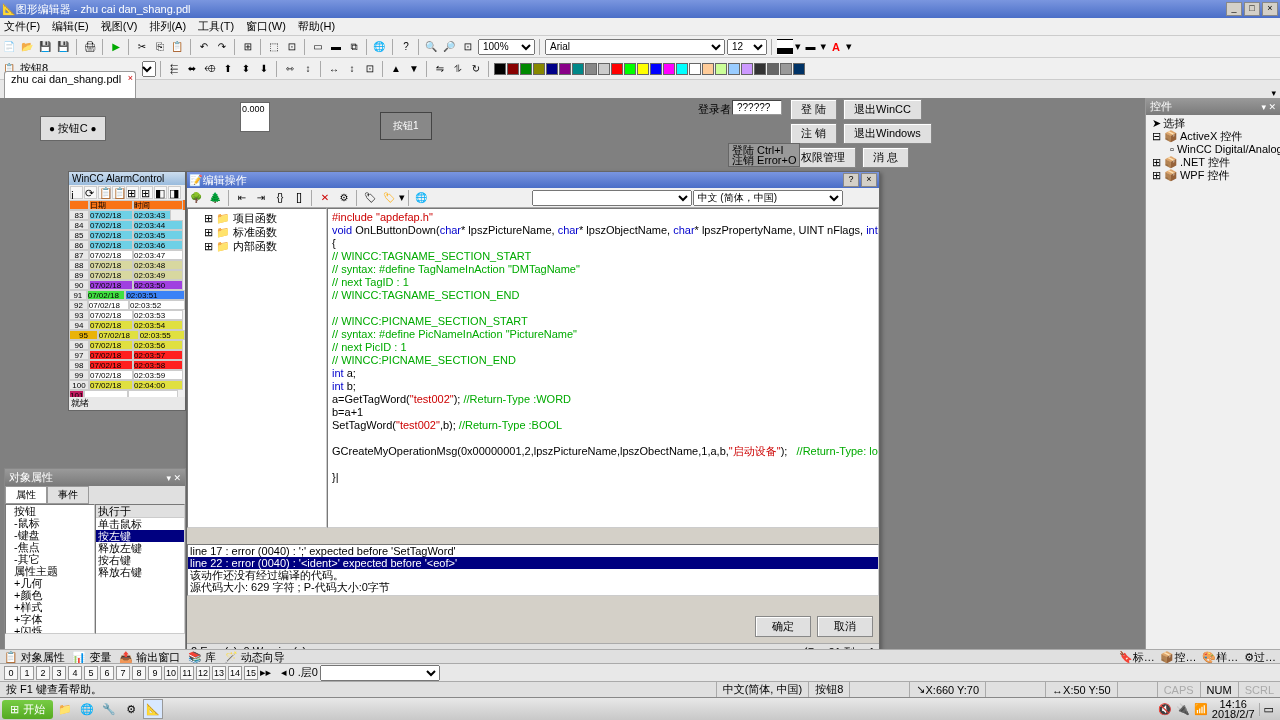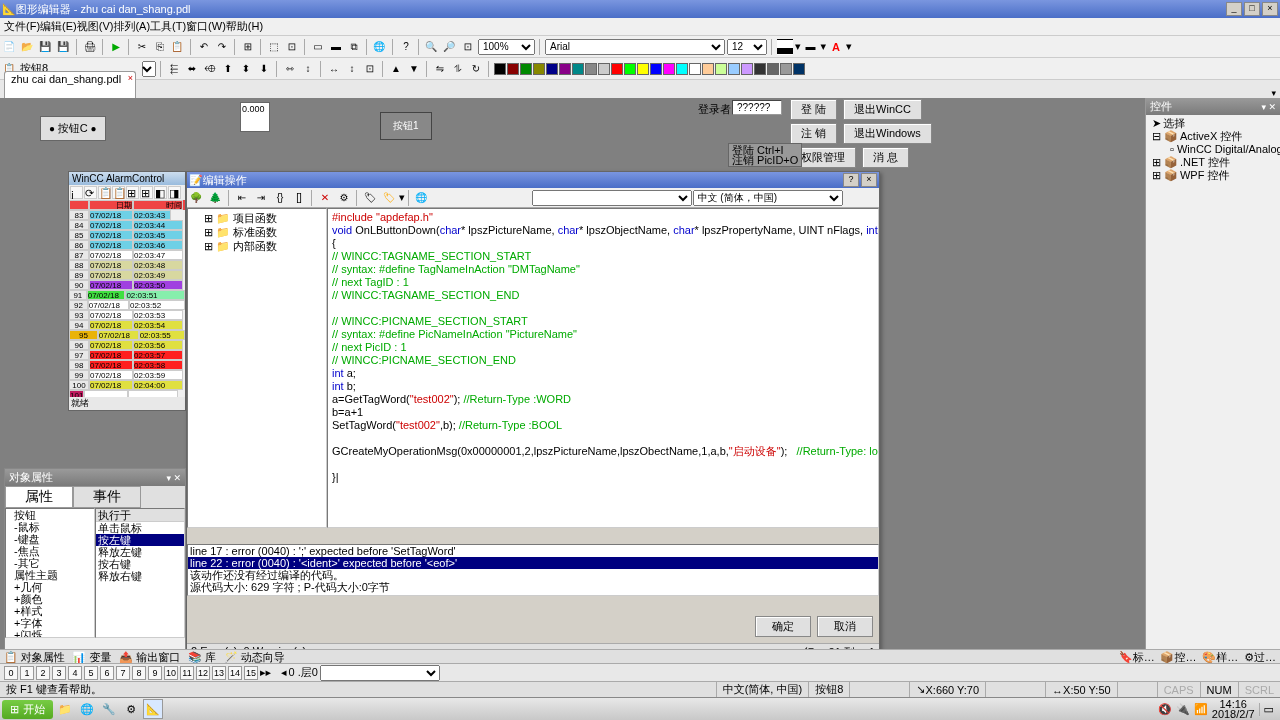--- a/index.html
+++ b/index.html
@@ -1,20 +1,20 @@
 <!DOCTYPE html>
 <html><head>
 <meta charset="utf-8">
 <style>
 *{box-sizing:border-box;margin:0;padding:0;font-family:"Microsoft YaHei","SimSun",Arial,sans-serif;font-size:11px;user-select:none}
 body{background:#d4d0c8;width:1280px;height:720px;overflow:hidden;position:relative}
 .titlebar{background:linear-gradient(#7a96df,#4a6ec7);height:18px;display:flex;align-items:center;color:#fff;padding:0 2px}
 .winbtns{margin-left:auto;display:flex;gap:2px}
 .winbtn{width:16px;height:14px;background:#d4d0c8;border:1px solid #888;font-size:9px;text-align:center;line-height:11px;color:#000}
-.menubar{background:#f0f0f0;height:18px;display:flex;align-items:center;padding:0 4px;border-bottom:1px solid #ccc}
+.menubar{background:#f0f0f0;height:18px;display:flex;align-items:center;padding:0 4px;gap:12px;border-bottom:1px solid #ccc}
 .menubar span{font-size:11px}
 .toolbar{background:#f0f0f0;height:22px;display:flex;align-items:center;padding:0 2px;gap:2px;border-bottom:1px solid #ccc}
 .tbtn{width:16px;height:16px;border:1px solid transparent;display:inline-flex;align-items:center;justify-content:center;font-size:10px}
 .tsep{width:2px;height:16px;border-left:1px solid #aaa;margin:0 2px}
 .zoomsel{height:16px;font-size:10px;width:57px}
 .fontsel{height:16px;font-size:10px;width:180px}
 .sizesel{height:16px;font-size:10px;width:40px}
 .colrow{display:flex;gap:1px;align-items:center}
 .colsw{width:12px;height:12px;border:1px solid #666}
 .tabbar{background:#e8e8e8;height:18px;display:flex;align-items:flex-end;padding-left:4px}
@@ -32,42 +32,42 @@
 .btngroup{position:absolute;display:flex;gap:6px}
 .inputfld{background:#fff;border:1px inset #999;padding:1px 4px;font-size:10px}
 
 .alarmctrl{position:absolute;left:68px;top:73px;width:118px;height:240px;background:#f0f0f0;border:1px solid #666;font-size:9px}
 .alarmhdr{background:linear-gradient(#cde,#9bd);padding:1px 3px;font-size:10px}
 .alarmtb{display:flex;gap:1px;padding:1px;background:#eee}
 .alarmtb div{width:13px;height:13px;border:1px solid #ccc;background:#f8f8f8}
 .alarmgrid{font-size:9px}
 .arow{display:flex;height:10px}
 .arow div{border:0.5px solid #ccc;overflow:hidden;white-space:nowrap;font-size:8px;line-height:10px}
-.ahd{background:#ef4444;text-align:right}
+.ahd{background:#f97316;text-align:left}
 
 .codewin{position:absolute;left:186px;top:73px;width:694px;height:530px;background:#d4d0c8;border:1px solid #666;box-shadow:2px 2px 4px rgba(0,0,0,0.3)}
 .codetb{background:#f0f0f0;padding:1px;display:flex;gap:1px;border-bottom:1px solid #aaa;align-items:center;height:20px}
 .codetb .tbtn{width:18px;height:16px}
 .codebody{display:flex;height:320px}
 .codetree{width:140px;background:#fff;border:1px inset #ccc;font-size:10px;padding:2px}
 .codetree div{padding-left:14px;line-height:14px}
 .codearea{flex:1;background:#fff;border:1px inset #ccc;font-family:Consolas,monospace;font-size:11px;padding:2px 4px;line-height:13px;white-space:pre;overflow:hidden}
 .c-inc{color:#c00}
 .c-kw{color:#00c}
 .c-cm{color:#0a0}
 .c-str{color:#c00}
 .errpane{background:#fff;border:1px inset #ccc;height:52px;margin-top:16px;font-size:10px;overflow:hidden}
 .errpane div{padding:0 2px;line-height:12px}
 .errsel{background:#000080;color:#fff}
 .statln{background:#e0e0e0;padding:1px 4px;font-size:10px;border-top:1px solid #aaa;display:flex}
 .okbtns{display:flex;gap:6px;justify-content:flex-end;padding:6px}
 
 .proppanel{position:absolute;left:4px;top:369px;width:182px;height:254px;background:#f0f0f0;border:1px solid #888}
 .proptabs{display:flex;background:#e0e0e0}
-.proptab{padding:1px 19px;font-size:14px;border:1px solid #999;background:#fff}
+.proptab{padding:1px 10px;font-size:10px;border:1px solid #999;background:#fff}
 .propbody{display:flex;height:130px}
 .proptree{width:90px;background:#fff;border:1px inset #ccc;font-size:10px;overflow:hidden}
 .proptree div{padding-left:8px;line-height:12px}
 .proplist{flex:1;background:#fff;border:1px inset #ccc;font-size:10px}
 .proplist .hd{background:#e0e0e0;border-bottom:1px solid #ccc;padding:0 2px}
 .proplist div{padding:0 2px;line-height:12px}
 .proplist .sel{background:#000080;color:#fff}
 
 .bottomtabs{position:absolute;bottom:55px;left:0;right:0;height:16px;background:#e0e0e0;display:flex;align-items:center;gap:8px;padding:0 4px;font-size:10px;border-top:1px solid #aaa}
 .numrow{position:absolute;bottom:39px;left:0;right:0;height:18px;background:#e8e8e8;display:flex;align-items:center;padding:0 4px;gap:2px;border-top:1px solid #aaa}
@@ -223,21 +223,21 @@
       <div class="btngroup" style="left:790px;top:25px">
         <div class="btnsh">注 销</div>
         <div class="btnsh">退出Windows</div>
       </div>
       <div class="btngroup" style="left:790px;top:49px">
         <div class="btnsh">权限管理</div>
         <div class="btnsh">消 息</div>
       </div>
       <div style="position:absolute;left:728px;top:45px;background:#999;border:1px solid #666;font-size:9px;padding:1px 3px;line-height:10px">
           <div>登陆 Ctrl+I</div>
-          <div>注销 PicID+O</div>
+          <div>注销 Error+O</div>
         </div>
 
       <div class="alarmctrl">
         <div class="alarmhdr">WinCC AlarmControl</div>
         <div class="alarmtb">
           <div>ℹ</div>
             <div>⟳</div>
             <div>📋</div>
             <div>📋</div>
             <div>⊞</div>
@@ -287,21 +287,21 @@
               <div style="width:50px;background:#d8d8a0">02:03:49</div>
             </div>
             <div class="arow">
               <div style="width:20px;background:#e8e8e8;text-align:center">90</div>
               <div style="width:44px;background:#a040e0">07/02/18</div>
               <div style="width:50px;background:#a040e0">02:03:50</div>
             </div>
             <div class="arow">
               <div style="width:20px;background:#e8e8e8;text-align:center">91</div>
               <div style="width:44px;background:#40e040">07/02/18</div>
-              <div style="width:68px;background:#86efac">02:03:51</div>
+              <div style="width:68px;background:#3b82f6">02:03:51</div>
             </div>
             <div class="arow">
               <div style="width:20px;background:#e8e8e8;text-align:center">92</div>
               <div style="width:44px;background:#ffffff">07/02/18</div>
               <div style="width:60px;background:#ffffff">02:03:52</div>
             </div>
             <div class="arow">
               <div style="width:20px;background:#e8e8e8;text-align:center">93</div>
               <div style="width:44px;background:#ffffff">07/02/18</div>
               <div style="width:50px;background:#ffffff">02:03:53</div>

